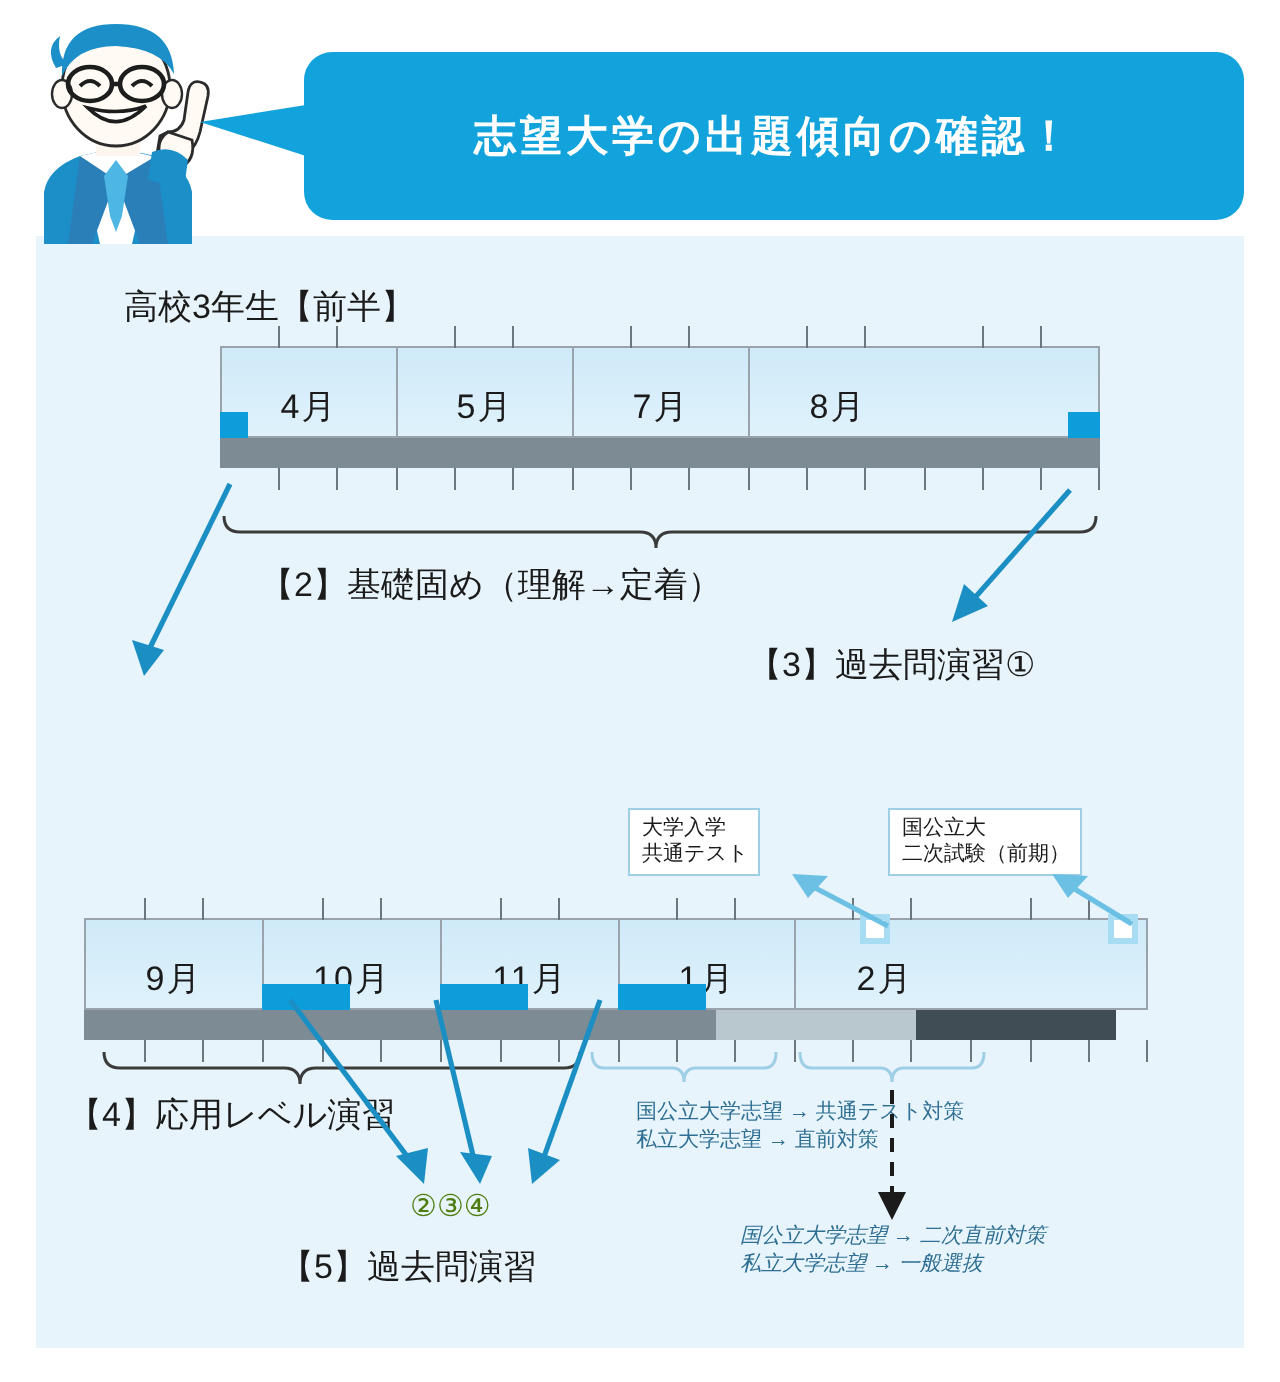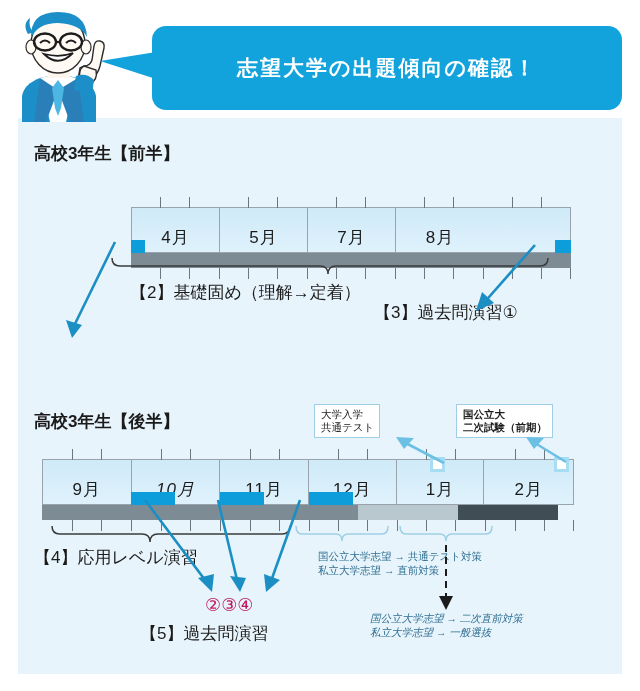--- a/index.html
+++ b/index.html
@@ -66,23 +66,24 @@
     left: 0px;
     top: 4px;
     width: 118px;
     height: 118px;
   }
 
   
   .sec-title {
     position: absolute;
     font-size: 17px;
-    font-weight: bold;
+    font-weight: normal;
     color: #1b1b1b;
     white-space: nowrap;
+    margin-left: 28px;
   }
   #title-first  { left: 34px; top: 142px; }
   #title-second { left: 34px; top: 410px; }
 
   
   .tl { position: absolute; }
   .tl-months {
     position: absolute;
     left: 0; top: 0;
     height: 46px;
@@ -148,22 +149,22 @@
   }
   .anno-small {
     position: absolute;
     font-size: 10.5px;
     color: #2f6f93;
     white-space: nowrap;
     line-height: 14px;
   }
   .circ-nums {
     position: absolute;
-    font-size: 18px;
-    color: #be185d;
+    font-size: 15px;
+    color: #4d7c0f;
     letter-spacing: 0px;
     white-space: nowrap;
   }
 
   
   .callout {
     position: absolute;
     background: #ffffff;
     border: 1px solid #9fcfe6;
     padding: 3px 5px 3px 6px;
@@ -225,21 +226,21 @@
     </svg>
   </div>
 
   <div class="bubble-tail"></div>
   <div class="bubble">
     <span class="bubble-text">志望大学の出題傾向の確認！</span>
   </div>
 
   <div class="sec-title" id="title-first">高校3年生【前半】</div>
 
-  <div class="tl" id="tl1" style="left:110px; top:207px; width:440px; height:64px;margin-left:21px;">
+  <div class="tl" id="tl1" style="left:110px; top:173px; width:440px; height:64px;">
 
     <div class="tl-months" style="width:440px;">
       <div class="tl-cell" style="width:88px;">
         <span class="tl-cell-label">4月</span>
       </div>
       <div class="tl-cell" style="width:88px;">
         <span class="tl-cell-label">5月</span>
       </div>
       <div class="tl-cell" style="width:88px;">
         <span class="tl-cell-label">7月</span>
@@ -282,47 +283,43 @@
       <div class="tick" style="left:293px;"></div>
         <div class="tick" style="left:322px;"></div>
       <div class="tick" style="left:352px;"></div>
       <div class="tick" style="left:381px;"></div>
         <div class="tick" style="left:410px;"></div>
       <div class="tick" style="left:439px;"></div>
     </div>
   </div>
 
   <div class="anno" style="left:130px; top:281px;">【2】基礎固め（理解→定着）</div>
-  <div class="anno" style="left:374px; top:301px;">【3】過去問演習①</div>
-
-  <div class="sec-title" id="title-second">高校3年生【後半】</div>
+  <div class="anno" style="left:374px; top:321px;">【3】過去問演習①</div>
+
 
   <div class="callout" style="left:314px; top:404px;">
     <span>大学入学</span><br>
     <span>共通テスト</span>
   </div>
-  <div class="callout" style="left:456px; top:404px;font-weight:bold;">
+  <div class="callout" style="left:444px; top:404px;">
     <span>国公立大</span><br>
     <span>二次試験（前期）</span>
   </div>
 
   <div class="tl" id="tl2" style="left:42px; top:459px; width:589px; height:64px;">
 
     <div class="tl-months" style="width:532px;">
       <div class="tl-cell" style="width:89px;">
         <span class="tl-cell-label">9月</span>
       </div>
-      <div class="tl-cell" style="width:89px;font-style:italic;">
+      <div class="tl-cell" style="width:89px;">
         <span class="tl-cell-label">10月</span>
       </div>
       <div class="tl-cell" style="width:89px;">
         <span class="tl-cell-label">11月</span>
-      </div>
-      <div class="tl-cell" style="width:88px;">
-        <span class="tl-cell-label">12月</span>
       </div>
       <div class="tl-cell" style="width:88px;">
         <span class="tl-cell-label">1月</span>
       </div>
       <div class="tl-cell" style="width:89px;align-items:flex-end;">
         <span class="tl-cell-label">2月</span>
       </div>
     </div>
 
     <div class="ticks" style="top:-10px;">

